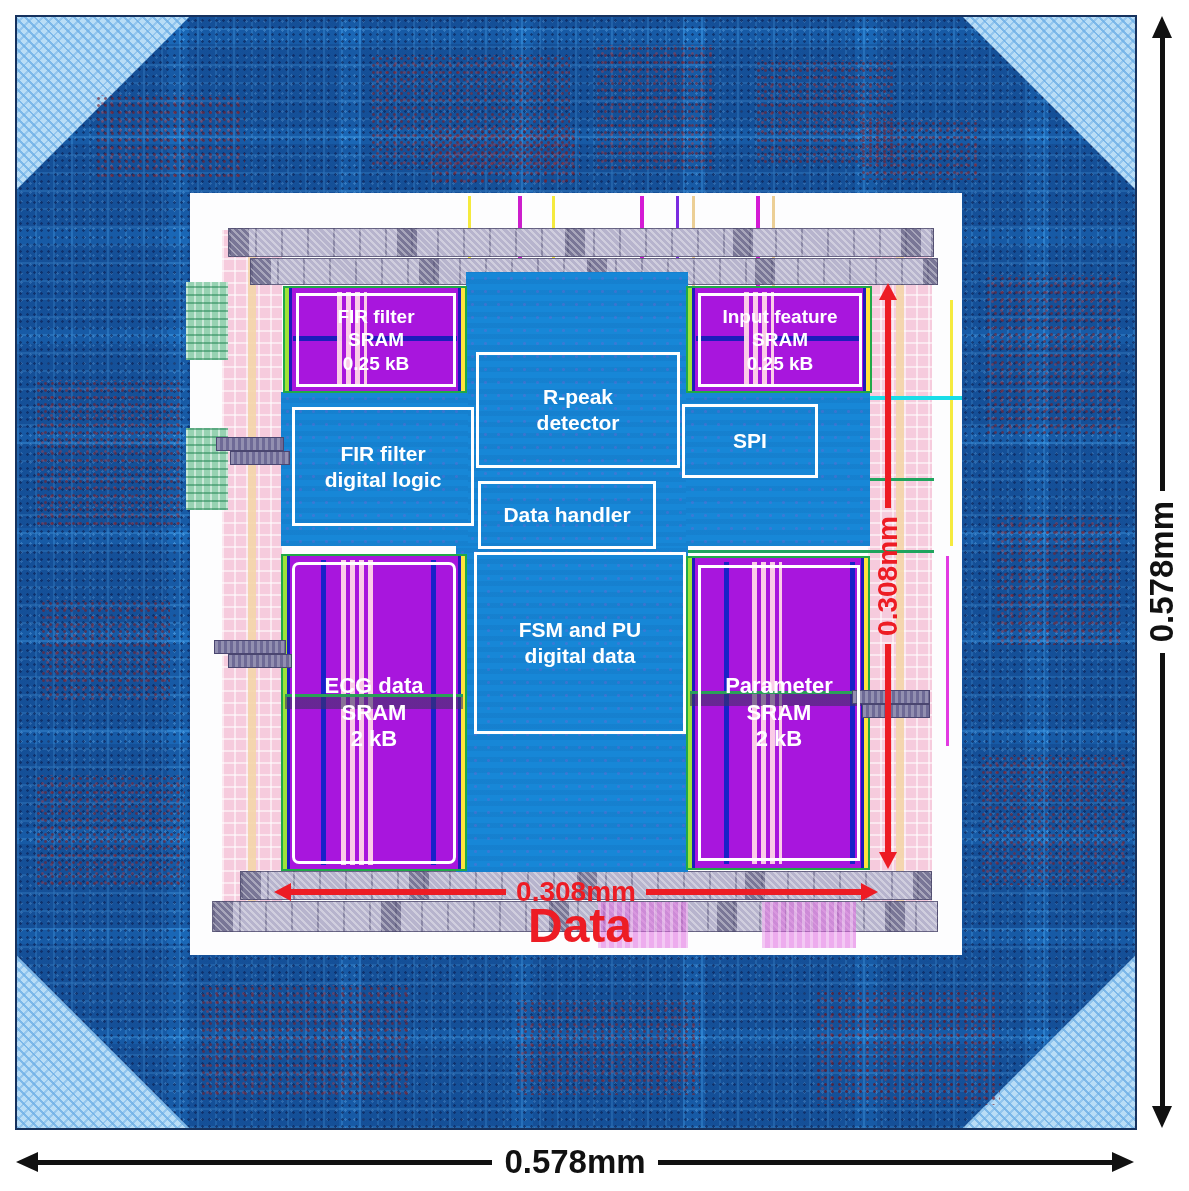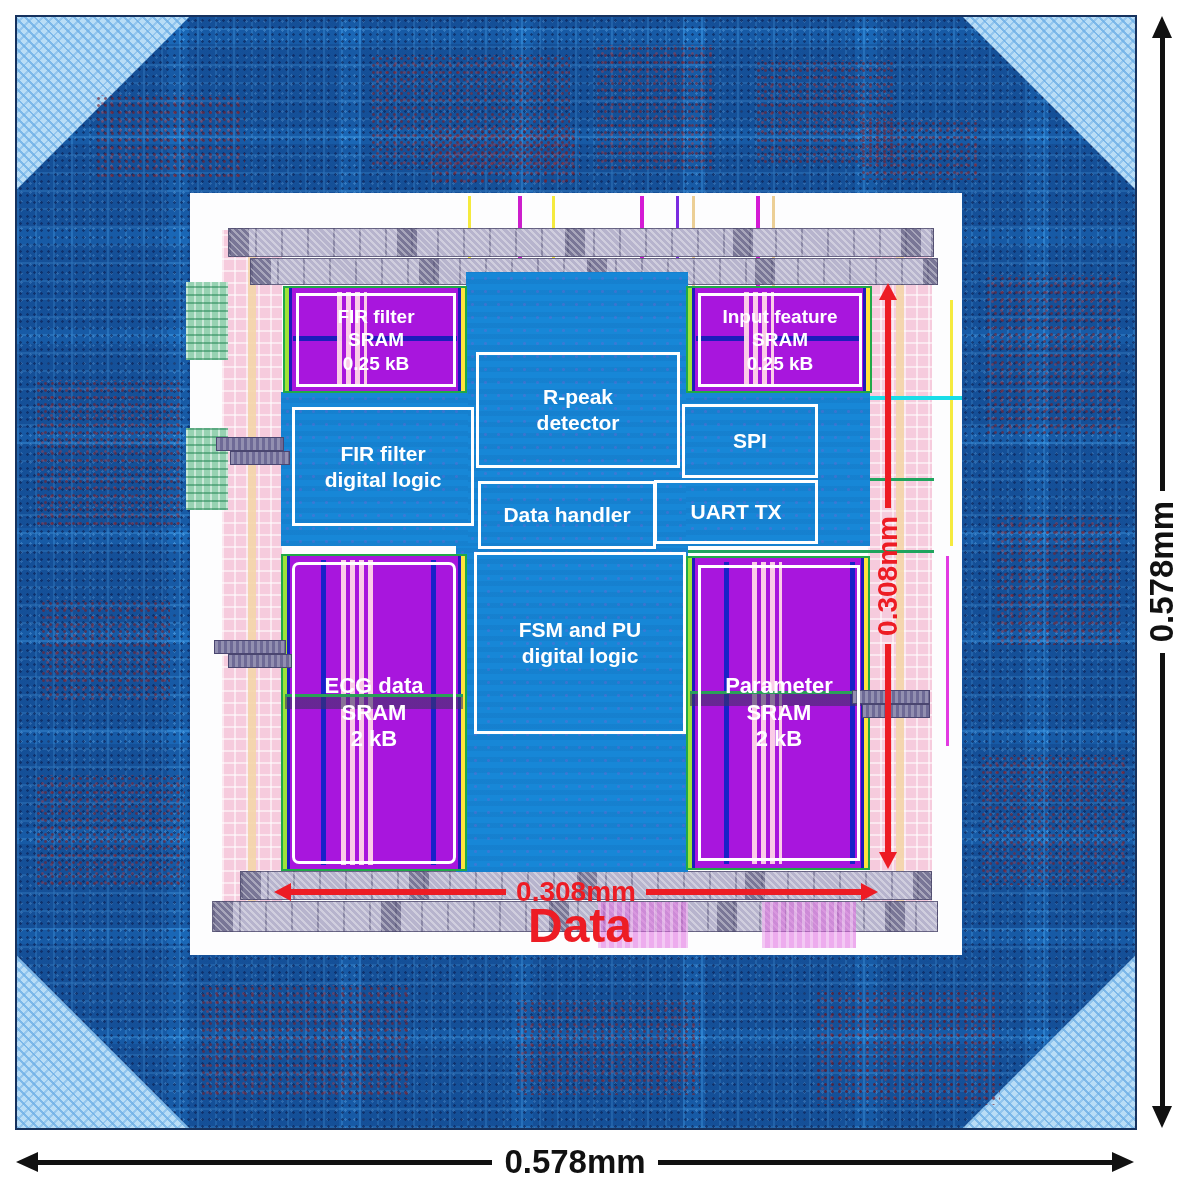--- a/index.html
+++ b/index.html
@@ -218,23 +218,22 @@
 0.25 kB</div>
   <div class="abs box-label" style="left:698px;top:293px;width:158px;height:88px;font-size:19px;">Input feature
 SRAM
 0.25 kB</div>
   <div class="abs box-label" style="left:476px;top:352px;width:198px;height:110px;font-size:21px;">R-peak
 detector</div>
   <div class="abs box-label" style="left:682px;top:404px;width:130px;height:68px;font-size:21px;">SPI</div>
   <div class="abs box-label" style="left:292px;top:407px;width:176px;height:113px;font-size:21px;">FIR filter
 digital logic</div>
   <div class="abs box-label" style="left:478px;top:481px;width:172px;height:62px;font-size:21px;">Data handler</div>
-  <div class="abs box-label" style="left:654px;top:480px;width:158px;height:58px;font-size:21px;">UART TX</div>
   <div class="abs box-label" style="left:474px;top:552px;width:206px;height:176px;font-size:21px;">FSM and PU
-digital logic</div>
+digital data</div>
   <div class="abs box-label" style="left:292px;top:562px;width:158px;height:296px;font-size:22px;border-radius:7px;">ECG data
 SRAM
 2 kB</div>
   <div class="abs box-label" style="left:698px;top:565px;width:156px;height:290px;font-size:22px;">Parameter
 SRAM
 2 kB</div>
 
   <div class="abs arrow-v" style="left:871px;top:283px;width:34px;height:586px;">
     <div class="ah-u"></div>
     <div class="ln-v red-bg"></div>

